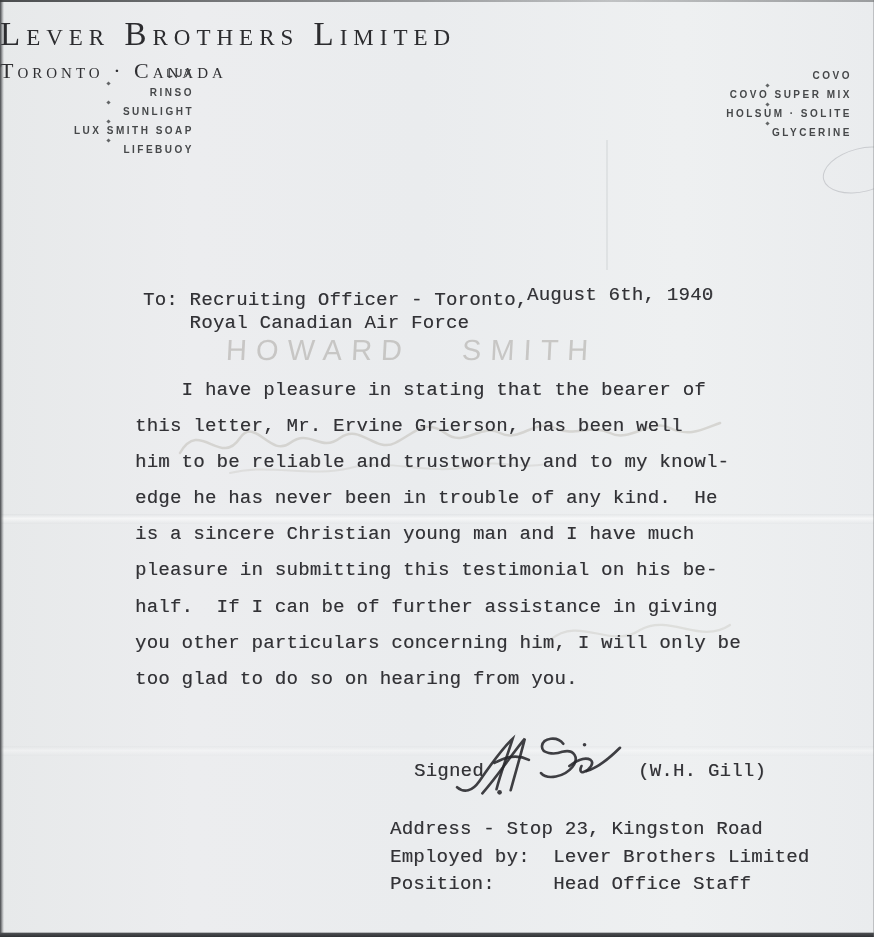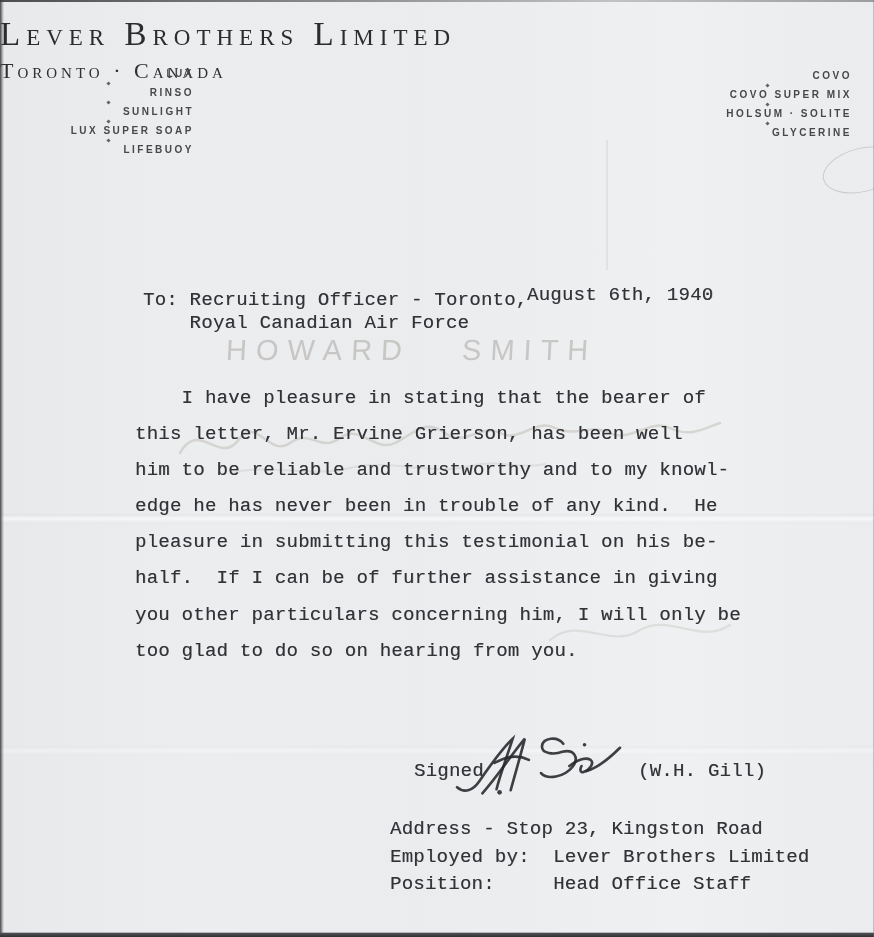--- a/index.html
+++ b/index.html
@@ -36,21 +36,21 @@
   .sep-diamond{display:block;width:3px;height:3px;background:#4a4c4e;margin:2px auto;transform:rotate(45deg);opacity:.85;}
   
   .wm-brand{position:absolute;left:226px;top:334px;font-size:29px;letter-spacing:9px;word-spacing:34px;
     color:rgba(150,146,138,0.42);transform:skewX(-3deg);font-weight:400;}
   .wm-script{position:absolute;pointer-events:none;}
   
   .mono{font-family:"Liberation Mono","DejaVu Sans Mono",monospace;font-size:19px;letter-spacing:0.25px;
     color:#323236;white-space:pre;text-shadow:0.4px 0 0 rgba(40,40,45,0.45);}
   .date-line{position:absolute;left:527px;top:240px;margin-top:44px;}
   .recipient{position:absolute;left:143px;top:289px;line-height:22.5px;}
-  .letter-body{position:absolute;left:135px;top:380px;line-height:36.1px;}
+  .letter-body{position:absolute;left:135px;top:372px;line-height:36.1px;}
   
   .sig-label{position:absolute;left:414px;top:760px;}
   .sig-name{position:absolute;left:638px;top:760px;}
   .sig-svg{position:absolute;left:452px;top:734px;}
   .addr-line{position:absolute;left:390px;top:798px;margin-top:20px;}
   .empl-line{position:absolute;left:390px;top:836px;margin-top:10px;}
   .pos-line{position:absolute;left:390px;top:873px;}
 </style>
 </head>
 <body>
@@ -74,21 +74,21 @@
   <div class="company">Lever Brothers Limited</div>
   <div class="location">Toronto · Canada</div>
 
   <div class="prod-list prod-left">
     <div>LUX</div>
     <span class="sep-diamond"></span>
     <div>RINSO</div>
     <span class="sep-diamond"></span>
     <div>SUNLIGHT</div>
     <span class="sep-diamond"></span>
-    <div>LUX SUPER SOAP</div>
+    <div>LUX SMITH SOAP</div>
     <span class="sep-diamond"></span>
     <div>LIFEBUOY</div>
   </div>
 
   <div class="prod-list prod-right">
     <div>COVO</div>
     <span class="sep-diamond"></span>
     <div>COVO SUPER MIX</div>
     <span class="sep-diamond"></span>
     <div>HOLSUM · SOLITE</div>
@@ -101,20 +101,21 @@
   <div class="recipient">
     <div class="mono">To: Recruiting Officer - Toronto,</div>
     <div class="mono">    Royal Canadian Air Force</div>
   </div>
 
   <div class="letter-body">
     <div class="mono">    I have pleasure in stating that the bearer of</div>
     <div class="mono">this letter, Mr. Ervine Grierson, has been well</div>
     <div class="mono">him to be reliable and trustworthy and to my knowl-</div>
     <div class="mono">edge he has never been in trouble of any kind.  He</div>
+    <div class="mono">is a sincere Christian young man and I have much</div>
     <div class="mono">pleasure in submitting this testimonial on his be-</div>
     <div class="mono">half.  If I can be of further assistance in giving</div>
     <div class="mono">you other particulars concerning him, I will only be</div>
     <div class="mono">too glad to do so on hearing from you.</div>
   </div>
 
   <div class="mono sig-label">Signed</div>
 
   <svg class="sig-svg" width="172" height="64" viewBox="0 0 170 62">
     <g fill="none" stroke="rgba(38,38,42,0.88)" stroke-width="2.6" stroke-linecap="round">

